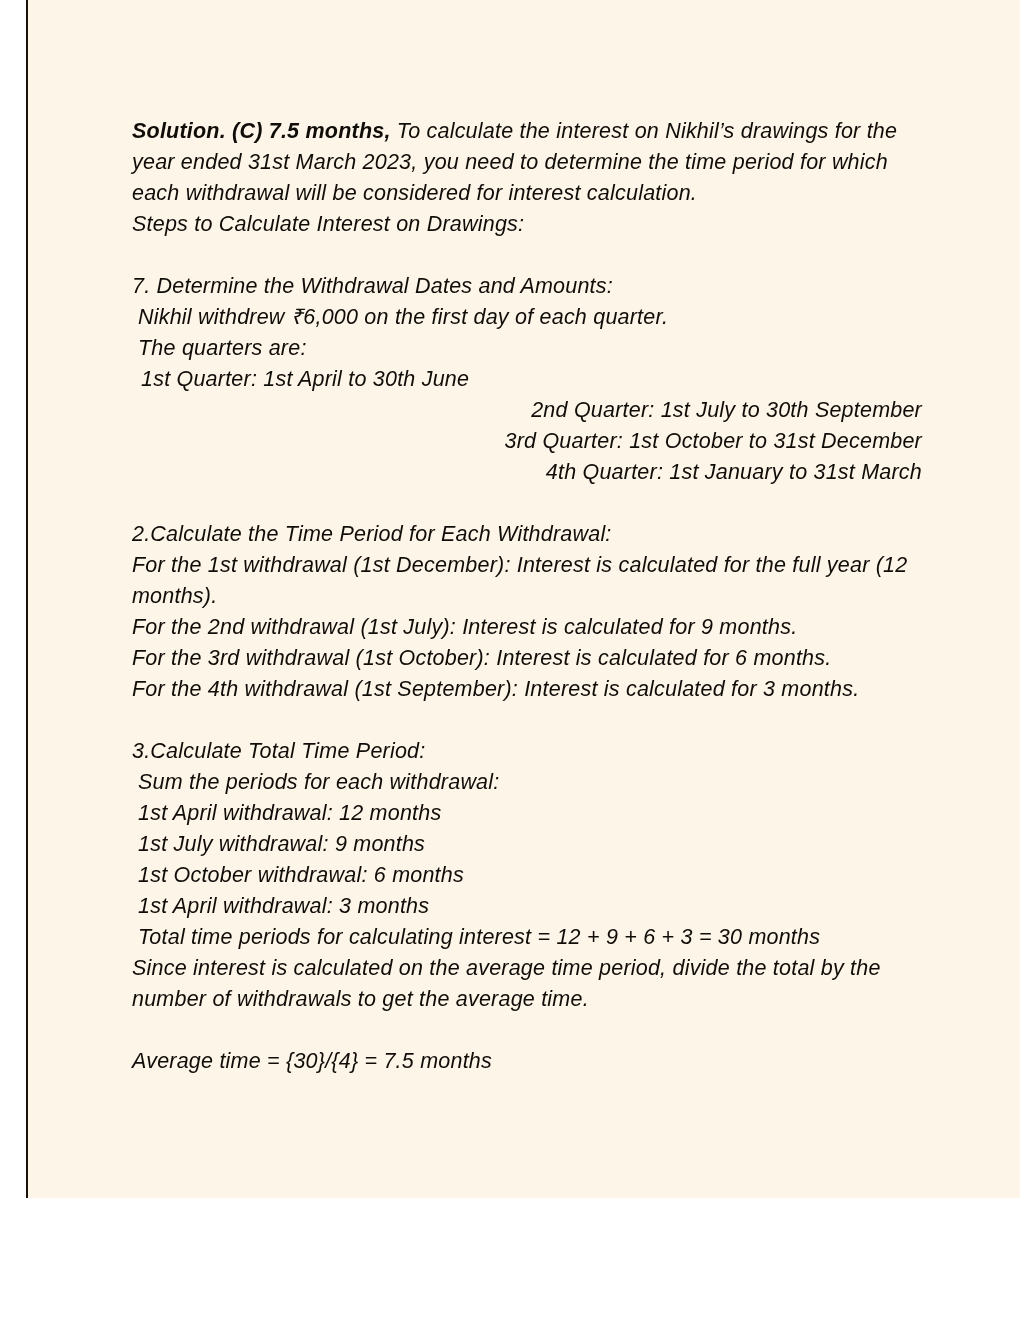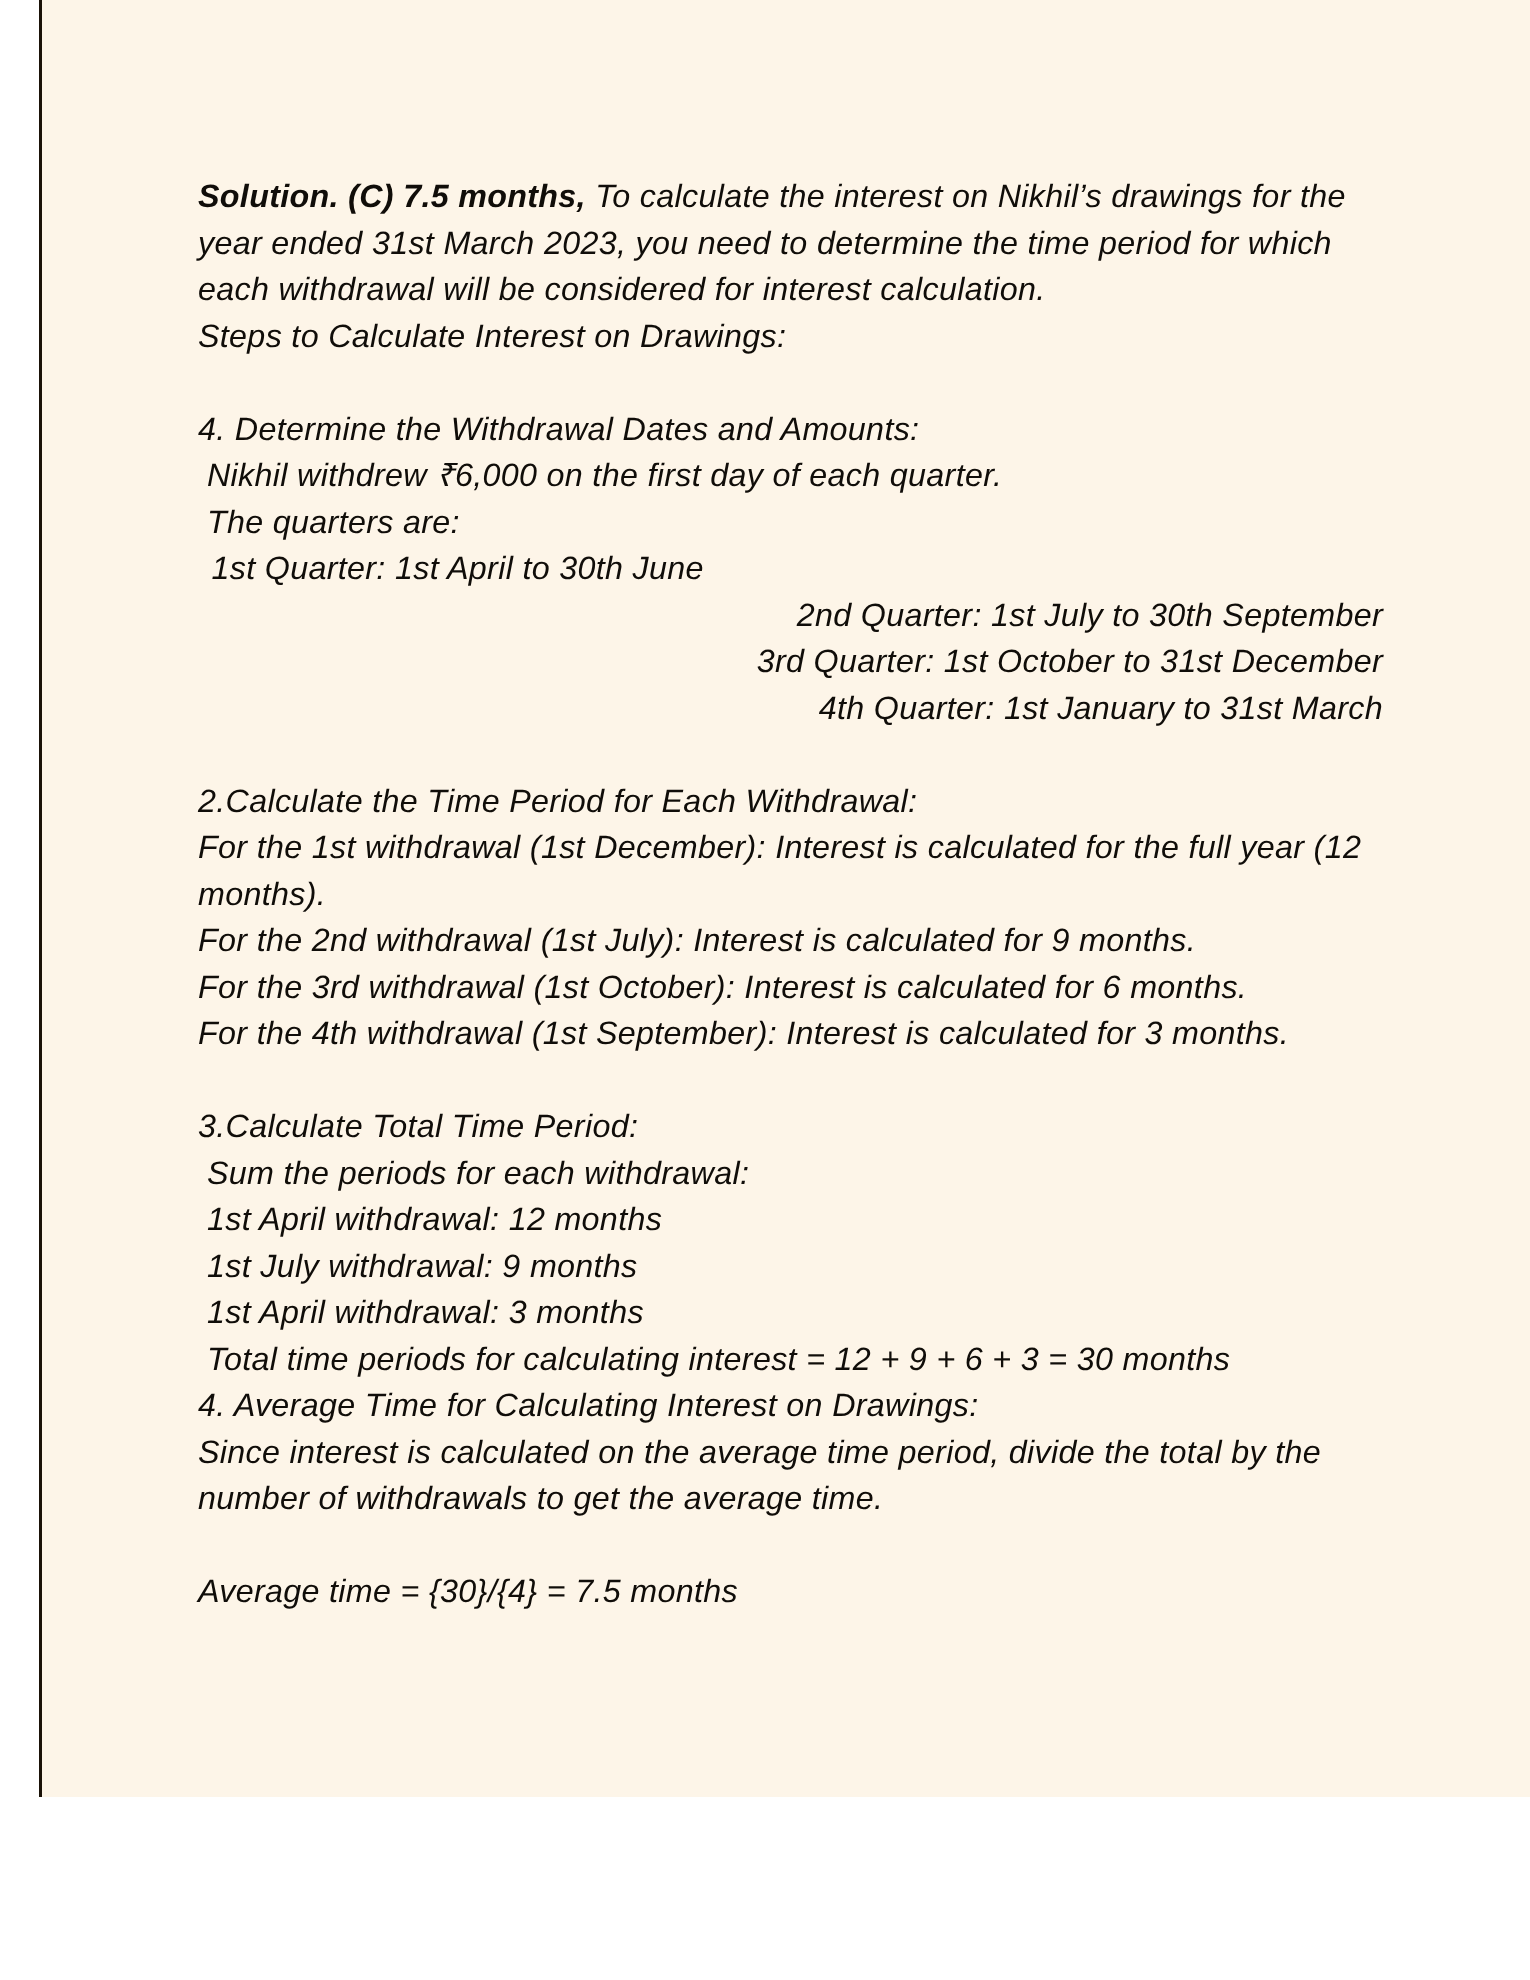--- a/index.html
+++ b/index.html
@@ -87,21 +87,21 @@
   <div id="margin-rule"></div>
 
   <div id="doc-body">
 
     <p class="para flush"><span class="lead-bold">Solution. (C) 7.5 months,</span><span> To calculate the interest on Nikhil’s drawings for the year ended 31st March 2023, you need to determine the time period for which each withdrawal will be considered for interest calculation.</span></p>
 
     <p class="para flush">Steps to Calculate Interest on Drawings:</p>
 
     <div class="blank-line"></div>
 
-    <p class="para flush">4. Determine the Withdrawal Dates and Amounts:</p>
+    <p class="para flush">7. Determine the Withdrawal Dates and Amounts:</p>
     <p class="para ind-1">Nikhil withdrew ₹6,000 on the first day of each quarter.</p>
     <p class="para ind-1">The quarters are:</p>
     <p class="para ind-2">1st Quarter: 1st April to 30th June</p>
     <p class="para ind-3">2nd Quarter: 1st July to 30th September</p>
     <p class="para ind-3">3rd Quarter: 1st October to 31st December</p>
     <p class="para ind-3">4th Quarter: 1st January to 31st March</p>
 
     <div class="blank-line"></div>
 
     <p class="para flush">2.Calculate the Time Period for Each Withdrawal:</p>
@@ -109,24 +109,24 @@
     <p class="para flush">For the 2nd withdrawal (1st July): Interest is calculated for 9 months.</p>
     <p class="para flush">For the 3rd withdrawal (1st October): Interest is calculated for 6 months.</p>
     <p class="para flush">For the 4th withdrawal (1st September): Interest is calculated for 3 months.</p>
 
     <div class="blank-line"></div>
 
     <p class="para flush">3.Calculate Total Time Period:</p>
     <p class="para ind-1">Sum the periods for each withdrawal:</p>
     <p class="para ind-1">1st April withdrawal: 12 months</p>
     <p class="para ind-1">1st July withdrawal: 9 months</p>
+    <p class="para ind-1">1st October withdrawal: 6 months</p>
     <p class="para ind-1">1st April withdrawal: 3 months</p>
     <p class="para ind-1">Total time periods for calculating interest = 12 + 9 + 6 + 3 = 30 months</p>
 
-    <p class="para flush">4. Average Time for Calculating Interest on Drawings:</p>
     <p class="para flush">Since interest is calculated on the average time period, divide the total by the number of withdrawals to get the average time.</p>
 
     <div class="blank-half"></div>
 
     <p class="para flush">Average time = {30}/{4} = 7.5 months</p>
 
   </div>
 </div>
 
 </body></html>

